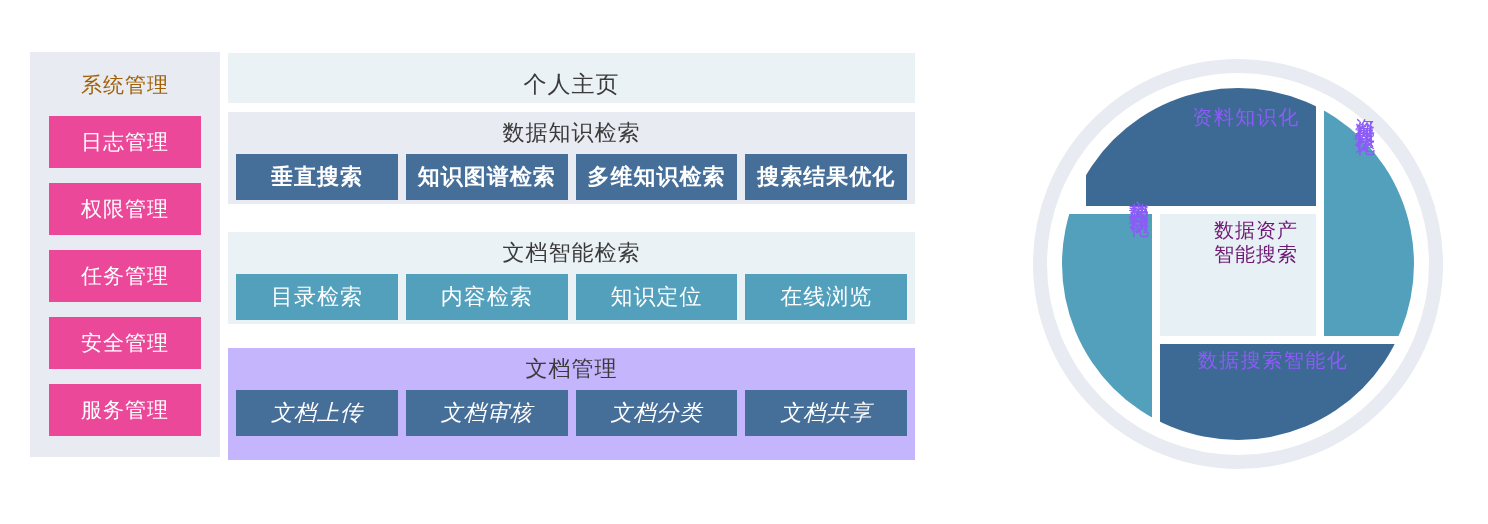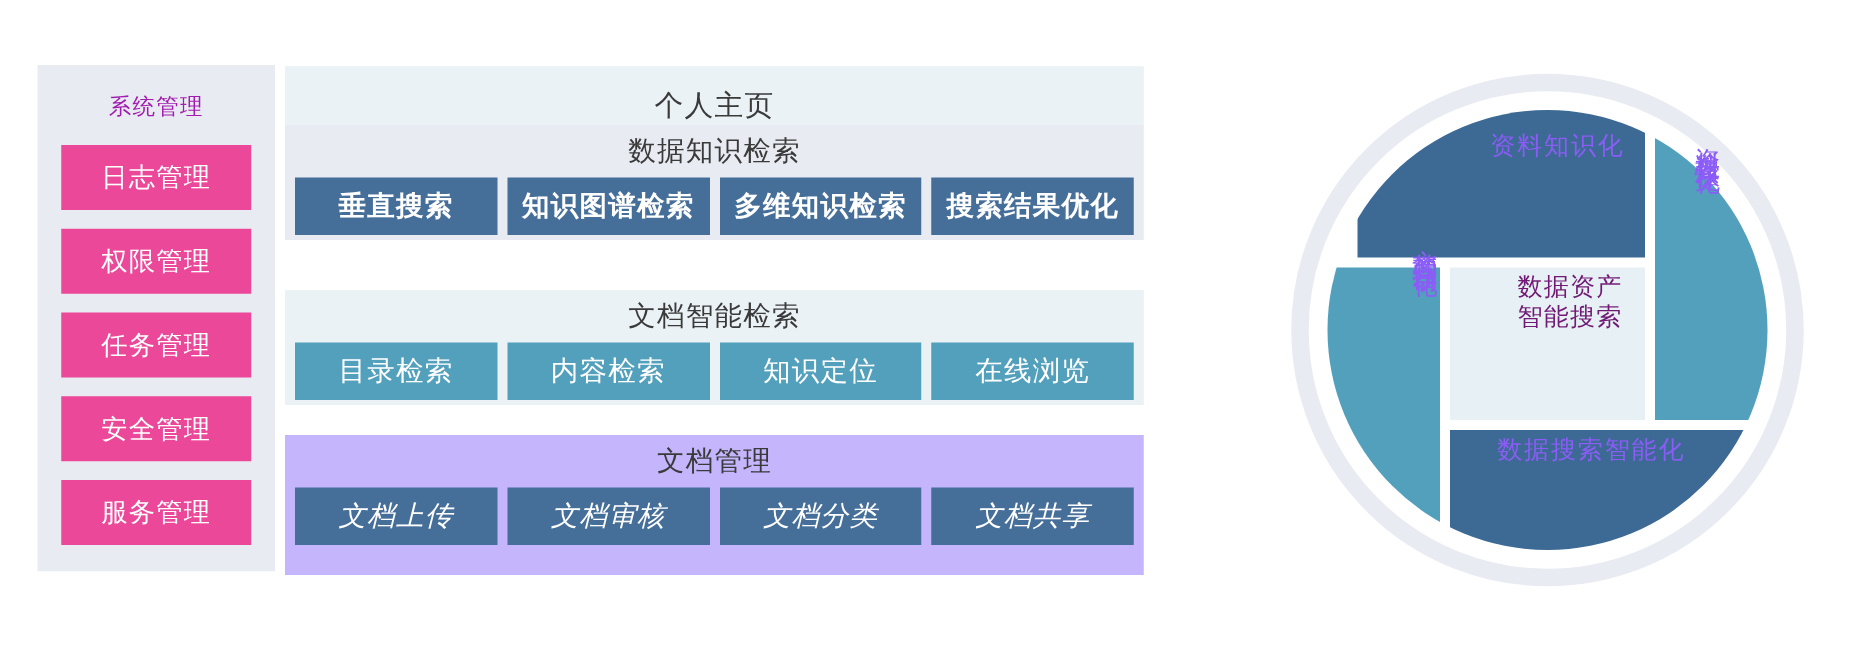--- a/index.html
+++ b/index.html
@@ -18,22 +18,22 @@
     position: absolute;
     left: 30px; top: 52px;
     width: 190px; height: 405px;
     background: #E8EBF2;
     display: flex;
     flex-direction: column;
     align-items: center;
     padding-top: 14px;
   }
   .sidebar-title {
-    font-size: 18px;
-    color: #a21caf;
+    font-size: 21px;
+    color: #a16207;
     letter-spacing: 1px;
     height: 50px;
     line-height: 38px;
   }
   .sidebar-btn {
     width: 152px;
     height: 52px;
     background: #ec4899;
     color: #ffffff;
     font-size: 21px;
@@ -84,21 +84,21 @@
     height: 50px;
     background: #EAF2F5;
     display: flex;
     align-items: center;
     justify-content: center;
   }
   #panel-home .panel-title { font-size: 23px; margin-top: 12px; }
 
   
   #panel-data {
-    top: 100px;
+    top: 112px;
     height: 92px;
     background: #E8EBF2;
     padding-top: 6px;
   }
   #panel-data .panel-row { margin-top: 6px; font-weight: bold; }
 
   
   #panel-docsearch {
     top: 232px;
     height: 92px;

